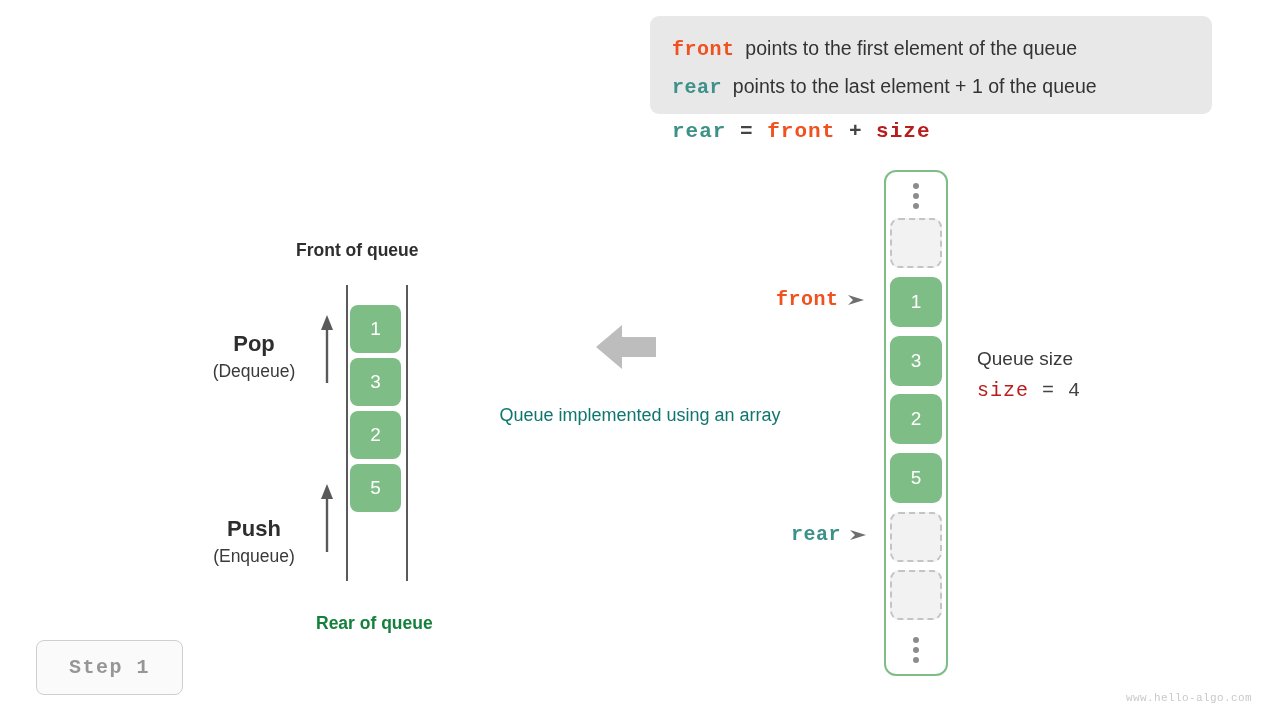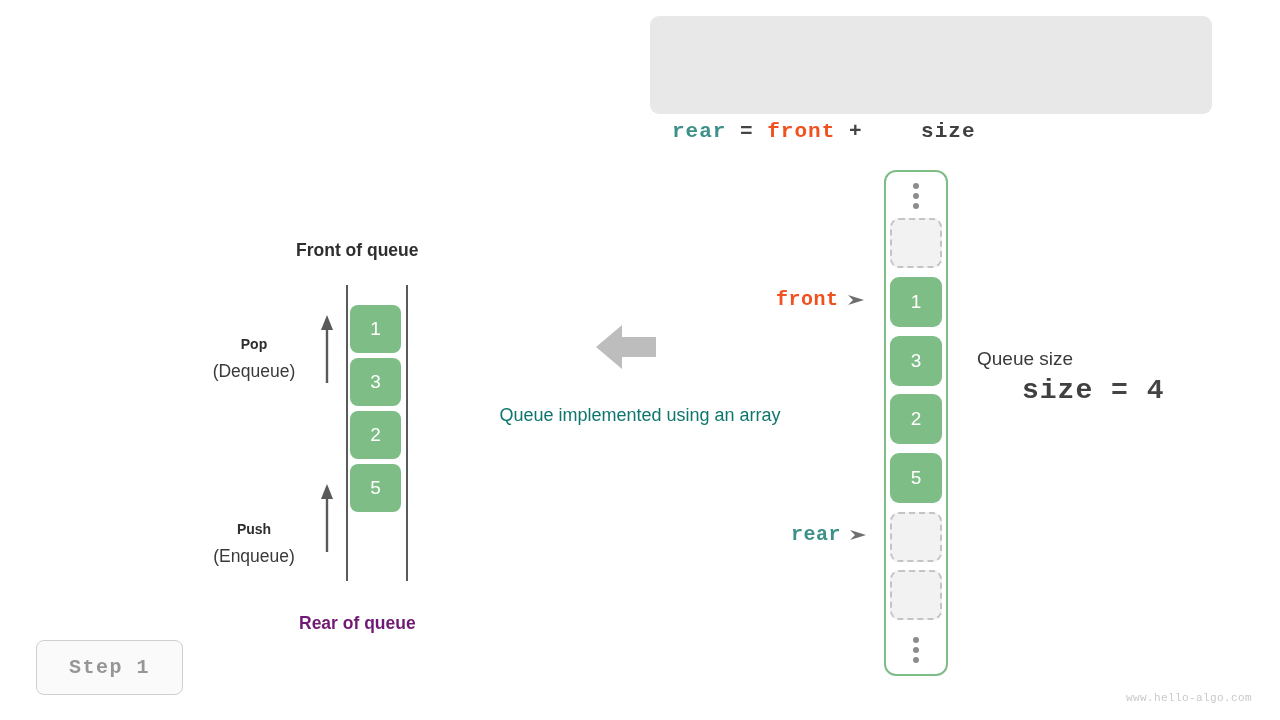--- a/index.html
+++ b/index.html
@@ -35,21 +35,21 @@
     color: #333333;
   }
   .kw {
     font-family: "Liberation Mono", monospace;
     font-weight: bold;
     font-size: 20px;
     letter-spacing: 0.5px;
   }
   .kw-front { color: #f0511e; }
   .kw-rear  { color: #3c9188; }
-  .kw-size  { color: #404040; margin-left: 45px; }
+  .kw-size  { color: #b91c1c; }
 
   #formula {
     position: absolute;
     left: 672px;
     top: 120px;
     font-family: "Liberation Mono", monospace;
     font-size: 21px;
     font-weight: bold;
     letter-spacing: 1px;
     white-space: nowrap;
@@ -60,24 +60,24 @@
   #front-of-queue-label {
     position: absolute;
     left: 296px; top: 240px;
     font-size: 17.5px;
     font-weight: bold;
     color: #2e2e2e;
     white-space: nowrap;
   }
   #rear-of-queue-label {
     position: absolute;
-    left: 299px; top: 613px;
+    left: 316px; top: 613px;
     font-size: 17.5px;
     font-weight: bold;
-    color: #701a75;
+    color: #15803d;
     white-space: nowrap;
   }
   .rail {
     position: absolute;
     width: 2px;
     background: #5a5a5a;
     top: 285px;
     height: 296px;
   }
   #rail-left  { left: 346px; }
@@ -92,21 +92,21 @@
     border-radius: 8px;
     color: #ffffff;
     font-size: 19px;
     display: flex;
     align-items: center;
     justify-content: center;
   }
 
   .op-group { position: absolute; white-space: nowrap; text-align: center; }
   .op-title {
-    font-size: 14px;
+    font-size: 22px;
     font-weight: bold;
     color: #2e2e2e;
     line-height: 26px;
   }
   .op-sub {
     font-size: 17.5px;
     color: #3a3a3a;
     line-height: 28px;
   }
   #pop-group  { left: 196px; top: 331px; width: 116px; }
@@ -220,22 +220,22 @@
     top: 344px;
     white-space: nowrap;
   }
   #queue-size-label {
     font-size: 19px;
     color: #3a3a3a;
     line-height: 30px;
   }
   #size-expr {
     font-family: "Liberation Mono", monospace;
-    font-size: 28px;
-    font-weight: bold;
+    font-size: 20px;
+    font-weight: normal;
     letter-spacing: 1px;
     line-height: 34px;
   }
   #size-expr .op { color: #444444; }
 
   
   #step-badge {
     position: absolute;
     left: 36px;
     top: 640px;
@@ -260,20 +260,28 @@
     font-family: "Liberation Mono", monospace;
     font-size: 11px;
     color: #c9c9c9;
     letter-spacing: 0.4px;
   }
 </style>
 </head>
 <body>
 
 <div id="note-box">
+  <div class="note-line">
+    <span class="kw kw-front">front</span>
+    &nbsp;<span>points to the first element of the queue</span>
+  </div>
+  <div class="note-line">
+    <span class="kw kw-rear">rear</span>
+    &nbsp;<span>points to the last element + 1 of the queue</span>
+  </div>
 </div>
 
 <div id="formula">
   <span class="kw-rear">rear</span>
   <span class="op">=</span>
   <span class="kw-front">front</span>
   <span class="op">+</span>
   <span class="kw-size">size</span>
 </div>
 

